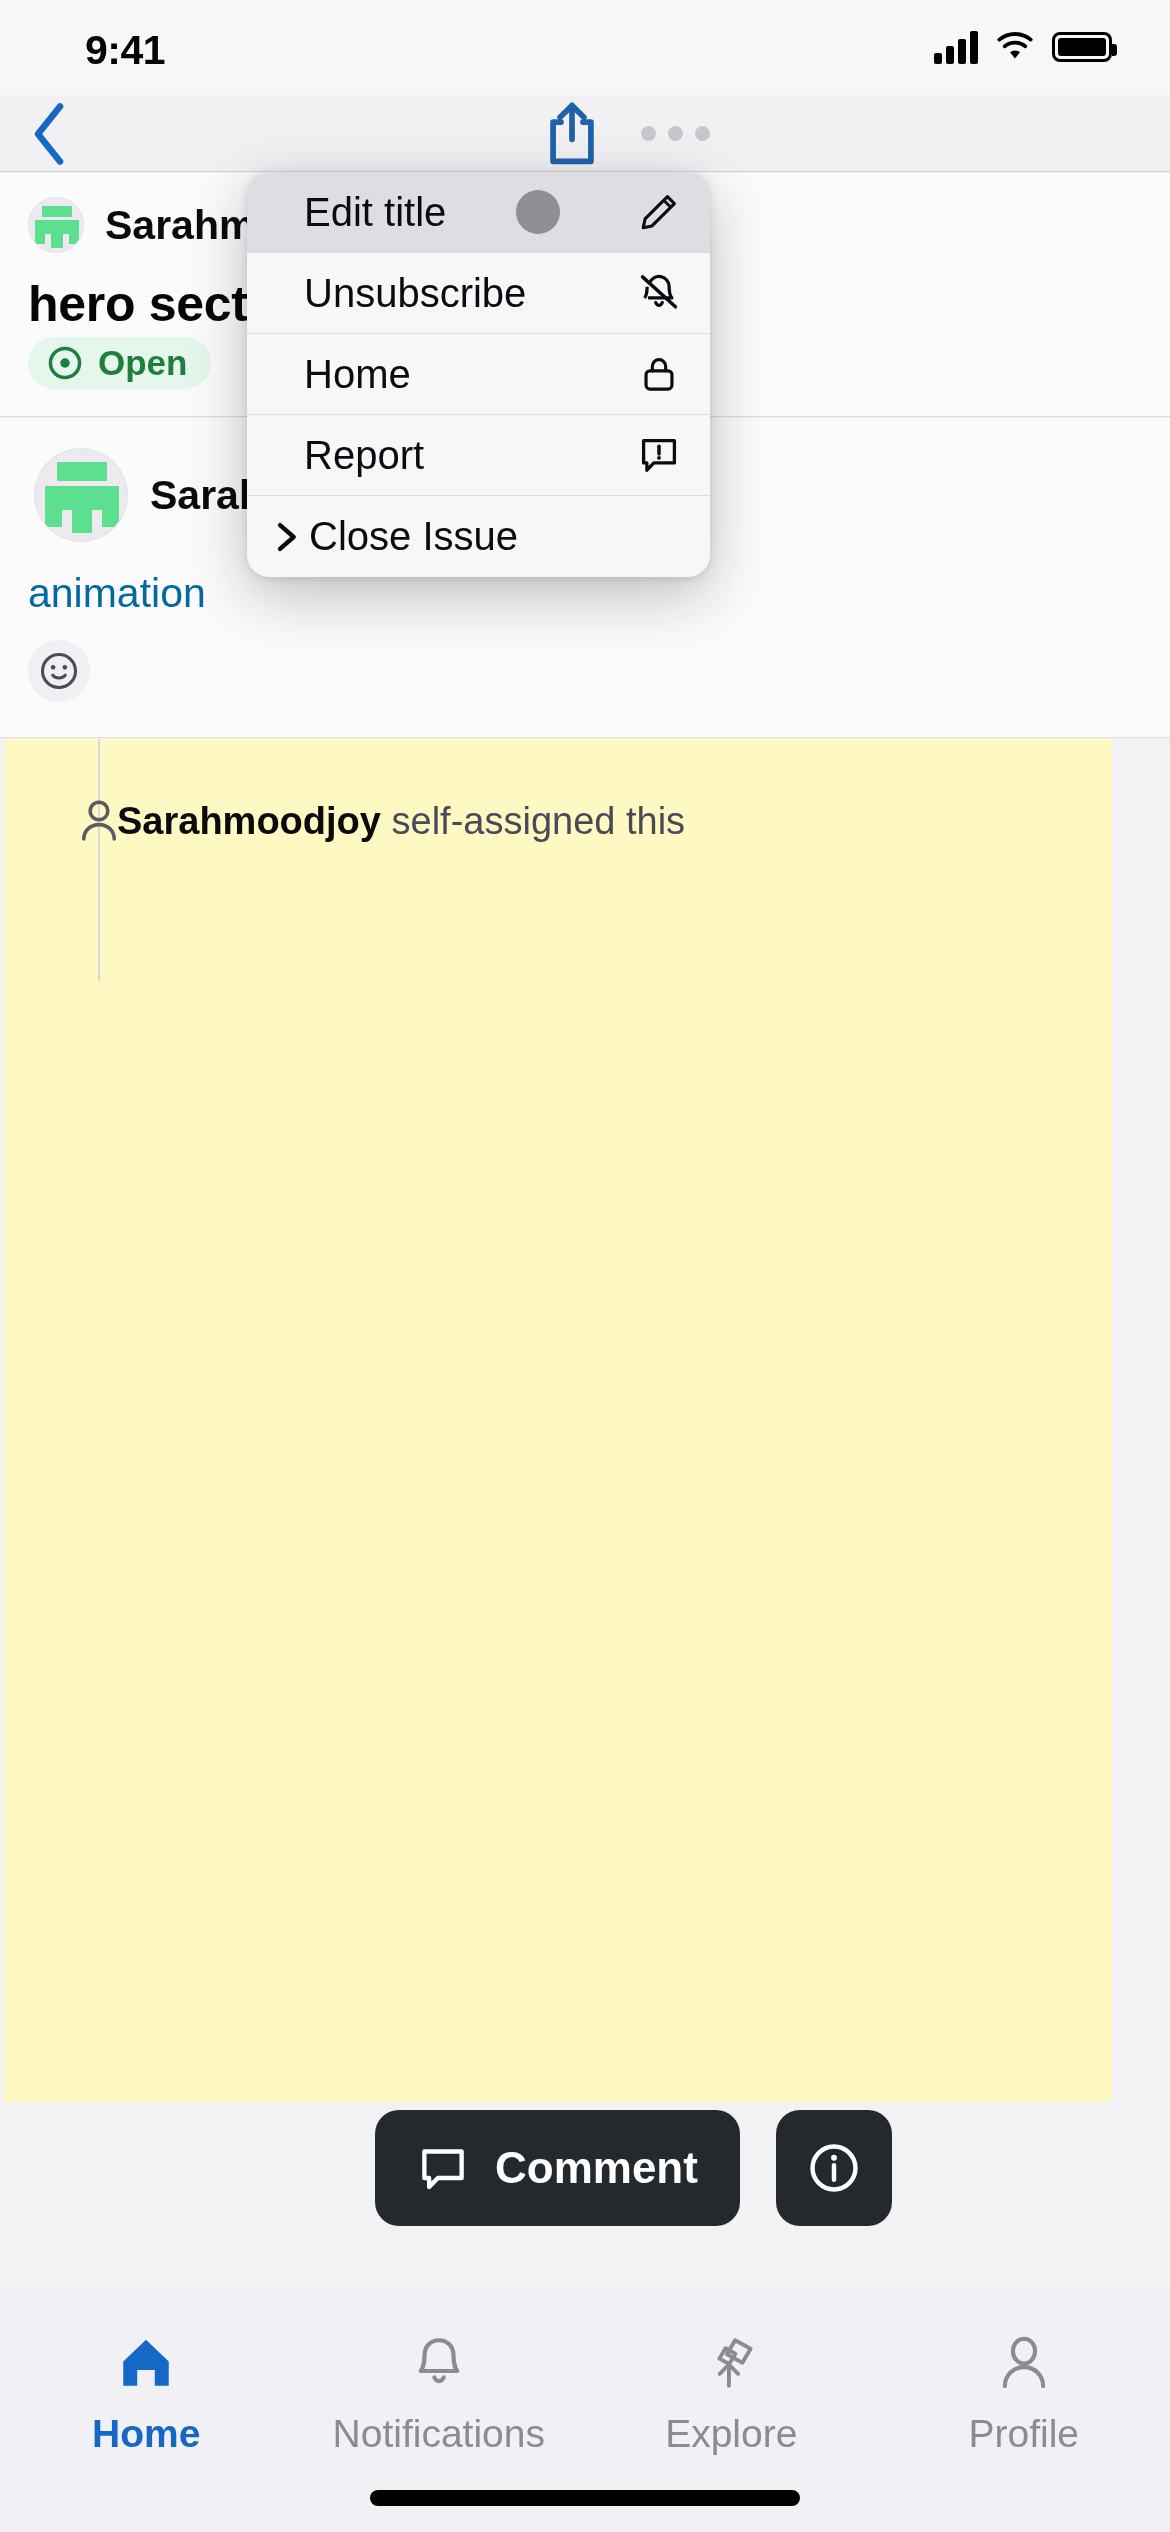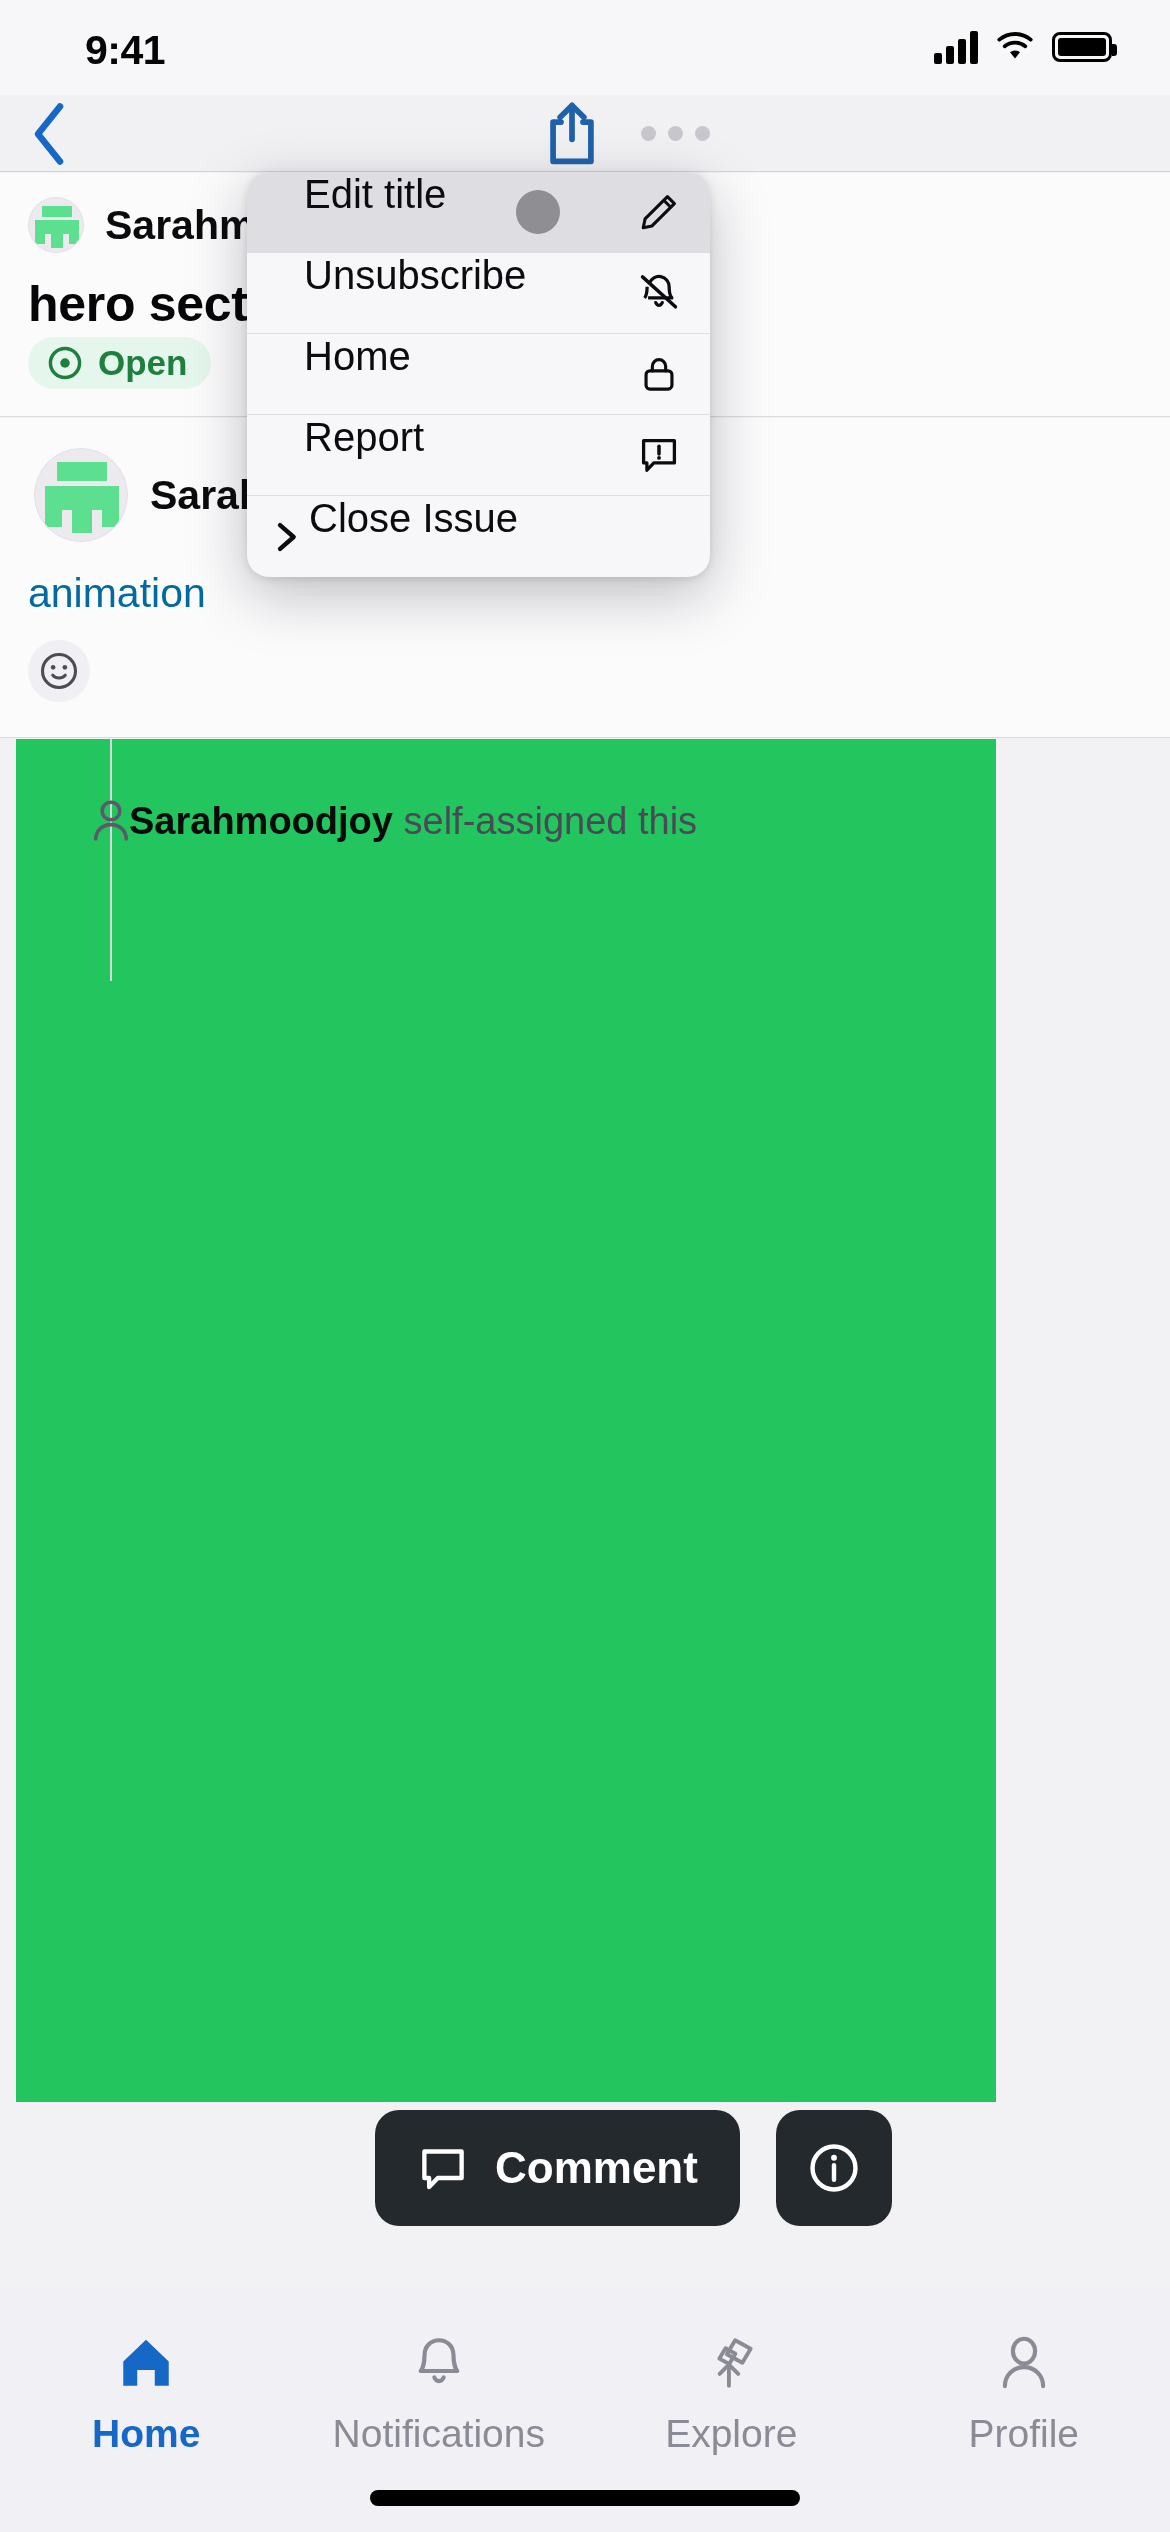--- a/index.html
+++ b/index.html
@@ -126,22 +126,22 @@
     font-size:41px; color:#0369a1;
   }
   #comment-card .reaction{
     position:absolute; left:28px; top:222px;
     width:62px;height:62px;border-radius:50%;
     background:#f0eff3; display:flex;align-items:center;justify-content:center;
   }
 
   
   #timeline{
-    position:absolute; top:739px; left:16px; width:980px; height:1363px;
-    background:#22c55e;
+    position:absolute; top:739px; left:4px; width:1108px; height:1363px;
+    background:#fef9c3;
   }
   #timeline .tl-line{
     position:absolute; left:94px; top:0px; width:2px; height:122px;
     background:#d7d6dd;
   }
   #timeline .tl-line2{
     position:absolute; left:94px; top:122px; width:2px; height:120px;
     background:#d7d6dd;
   }
   #timeline .event{
@@ -192,21 +192,21 @@
 
   
   #context-menu{
     position:absolute; left:247px; top:172px; width:463px;
     background:#f7f6f9; border-radius:22px; overflow:hidden;
     box-shadow:0 18px 60px rgba(20,20,30,.26), 0 2px 8px rgba(20,20,30,.12);
     z-index:50;
   }
   #context-menu .mi{
     position:relative; height:81px;
-    display:flex; align-items:flex-start;
+    display:flex; align-items:center;
     padding:0 24px 0 57px;
     border-bottom:1px solid #dedde3;
   }
   #context-menu .mi:last-child{ border-bottom:none; }
   #context-menu .mi.highlight{ background:#dedde2; }
   #context-menu .mi .mlabel{
     font-size:40px; color:#0c0c10; white-space:nowrap;
   }
   #context-menu .mi .micon{
     position:absolute; right:28px; top:50%; transform:translateY(-50%);

